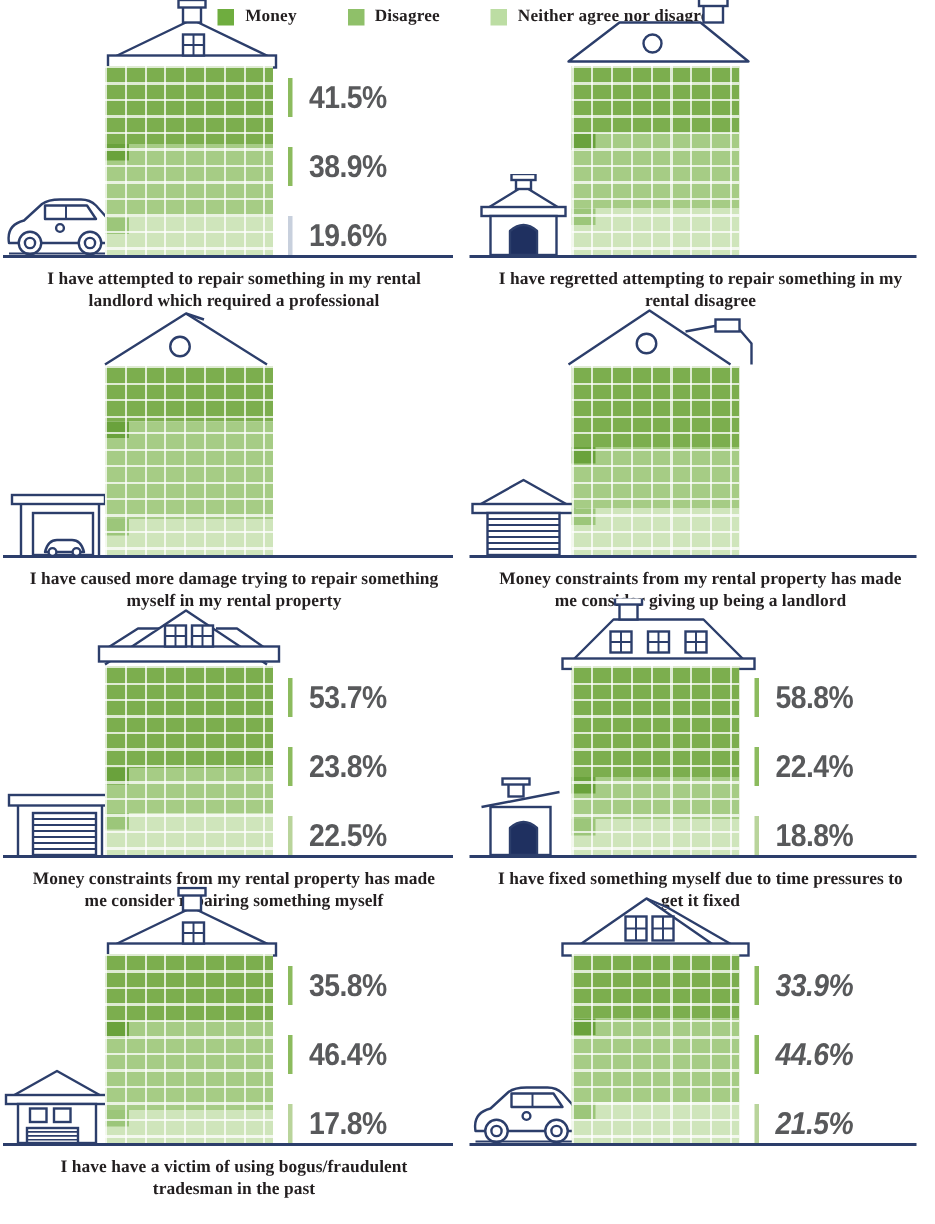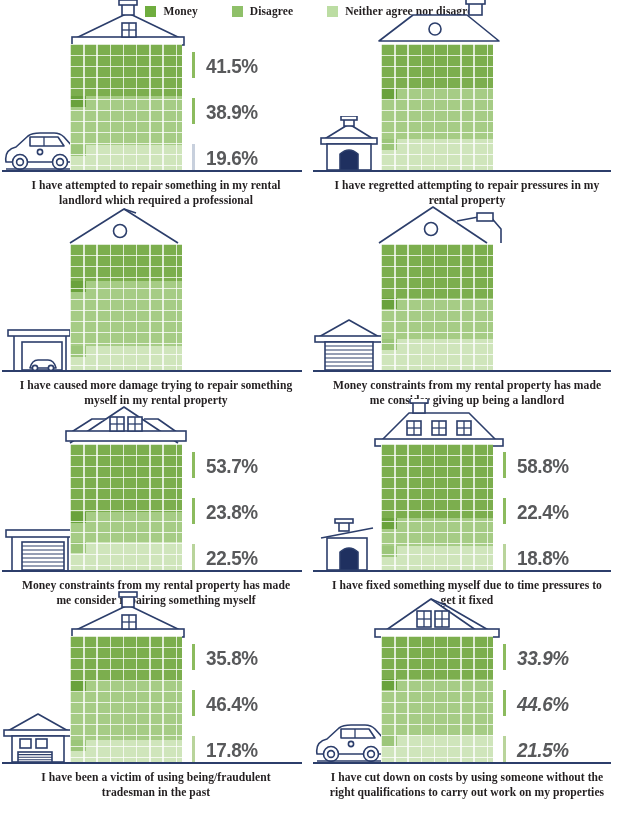--- a/index.html
+++ b/index.html
@@ -182,21 +182,21 @@
             <div class="seg seg-agree" style="height: 35.4%;"></div>
             <div class="seg seg-disagree" style="height: 39.8%;">
               <span class="notch notch-a"></span>
             </div>
             <div class="seg seg-neither" style="height: 24.8%;">
               <span class="notch notch-b"></span>
             </div>
             <div class="bar-grid"></div>
           </div>
           <div class="ground" style="top: 148px; left: 2px; width: 298px;"></div>
-          <div class="caption" style="top: 156px; left: 16px; width: 280px;">I have regretted attempting to repair pressures in my rental property</div>
+          <div class="caption" style="top: 156px; left: 16px; width: 280px;">I have regretted attempting to repair something in my rental disagree</div>
         </div>
       </div>
       <div class="panel">
         <div class="house-wrap">
           <svg width="132" height="48" viewBox="0 0 132 48" class="roof-svg" style="left: 62px; top: -23px;">
             <path d="M8 44 L62 10 L116 44" fill="#fff" stroke="#2c3e6b" stroke-width="1.6" stroke-linejoin="round"></path>
             <path d="M62 10 L74 14" fill="#fff" stroke="#2c3e6b" stroke-width="1.6" stroke-linejoin="round"></path>
             <circle cx="58" cy="32" r="6.5" fill="#fff" stroke="#2c3e6b" stroke-width="1.6"></circle>
           </svg>
           <svg width="74" height="60" viewBox="0 0 74 60" class="side-svg" style="left: 2px; top: 94px;">
@@ -401,21 +401,21 @@
             <div class="value-row">
               <span class="tick" style="background: rgb(140, 187, 94); height: 26px;"></span>
               <span class="value-text">46.4%</span>
             </div>
             <div class="value-row">
               <span class="tick" style="background: rgb(185, 212, 155); height: 26px;"></span>
               <span class="value-text">17.8%</span>
             </div>
           </div>
           <div class="ground" style="top: 148px; left: 2px; width: 300px;"></div>
-          <div class="caption" style="top: 156px; left: 16px; width: 280px;">I have been a victim of using being/fraudulent tradesman in the past</div>
+          <div class="caption" style="top: 156px; left: 16px; width: 280px;">I have have a victim of using bogus/fraudulent tradesman in the past</div>
         </div>
       </div>
       <div class="panel">
         <div class="house-wrap">
           <svg width="132" height="48" viewBox="0 0 132 48" class="roof-svg" style="left: 62px; top: -23px;">
             <path d="M6 44 L58 8 L110 44" fill="#fff" stroke="#2c3e6b" stroke-width="1.6" stroke-linejoin="round"></path>
             <path d="M58 8 L72 14 L124 44" fill="#fff" stroke="#2c3e6b" stroke-width="1.6" stroke-linejoin="round"></path>
             <rect x="2" y="38" width="124" height="8" fill="#fff" stroke="#2c3e6b" stroke-width="1.6"></rect>
             <rect x="44" y="20" width="14" height="16" fill="#fff" stroke="#2c3e6b" stroke-width="1.6"></rect>
             <line x1="51" y1="20" x2="51" y2="36" stroke="#2c3e6b" stroke-width="1.3"></line>
@@ -453,18 +453,17 @@
             <div class="value-row">
               <span class="tick" style="background: rgb(140, 187, 94); height: 26px;"></span>
               <span class="value-text">44.6%</span>
             </div>
             <div class="value-row">
               <span class="tick" style="background: rgb(185, 212, 155); height: 26px;"></span>
               <span class="value-text">21.5%</span>
             </div>
           </div>
           <div class="ground" style="top: 148px; left: 2px; width: 298px;"></div>
-          <div class="caption" style="top: 156px; left: 16px; width: 280px;">I have cut down on costs by using someone without the right qualifications to carry out work on my properties</div>
         </div>
       </div>
     </div>
 
 </div>
 
 </body></html>

